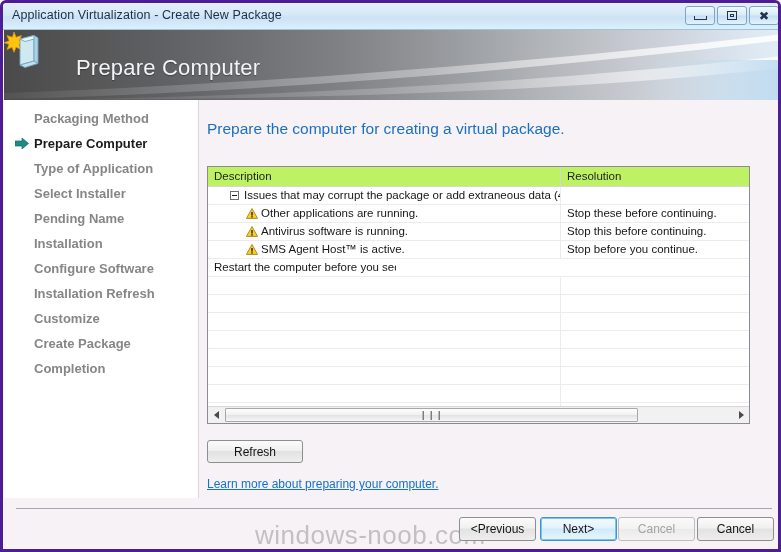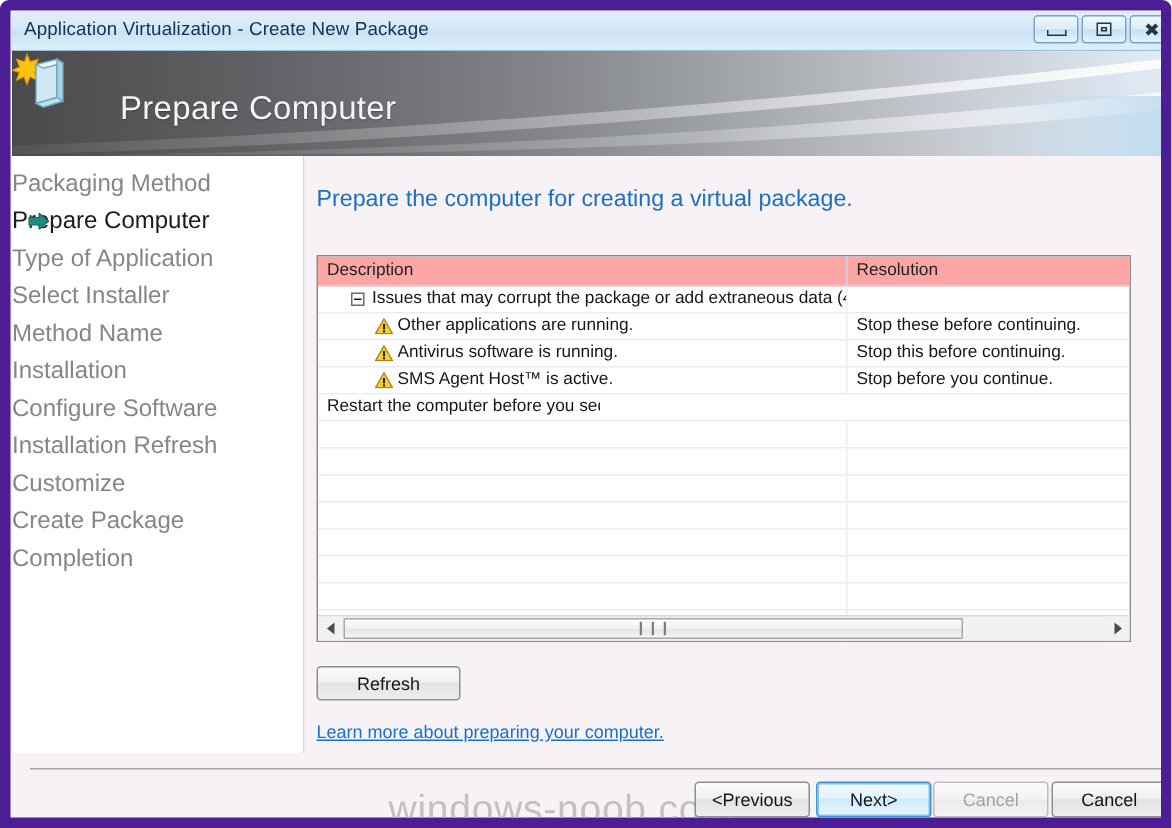--- a/index.html
+++ b/index.html
@@ -12,21 +12,21 @@
     -webkit-font-smoothing: antialiased;
   }
 
   #window {
     position: relative;
     width: 781px;
     height: 552px;
     box-sizing: border-box;
     overflow: hidden;
     background: #f7f2f6;
-    border: 7px solid #4c1d95;
+    border: 3px solid #4c1d95;
     border-top-left-radius: 6px;
     border-top-right-radius: 6px;
   }
 
   
   #titlebar {
     position: absolute;
     left: 0; top: 0;
     width: 781px;
     height: 27px;
@@ -130,23 +130,25 @@
     left: 1px; top: 97px;
     width: 194px;
     height: 398px;
     background: #ffffff;
     border-right: 1px solid #ded6dd;
   }
   .nav-item {
     position: relative;
     height: 25px;
     line-height: 25px;
-    font-size: 16px;
+    padding-left: 30px;
+    font-size: 13px;
     color: #868686;
     white-space: nowrap;
+    font-weight: bold;
   }
   .nav-item.active {
     color: #1b1b1b;
   }
   .nav-arrow {
     position: absolute;
     left: 11px;
     top: 7px;
     width: 14px;
     height: 11px;
@@ -181,21 +183,21 @@
     width: 543px;
     height: 258px;
     box-sizing: border-box;
     background: #ffffff;
     border: 1px solid #8d8a95;
     overflow: hidden;
   }
   #grid-head {
     display: flex;
     height: 19px;
-    background: #fca5a5;
+    background: #bef264;
     border-bottom: 1px solid #d8d4dc;
   }
   .grid-th {
     font-size: 11.5px;
     color: #1f1f1f;
     line-height: 19px;
     padding-left: 6px;
     box-sizing: border-box;
     white-space: nowrap;
   }
@@ -455,21 +457,21 @@
         </svg>
         <span>Prepare Computer</span>
       </div>
       <div class="nav-item">
         <span>Type of Application</span>
       </div>
       <div class="nav-item">
         <span>Select Installer</span>
       </div>
       <div class="nav-item">
-        <span>Method Name</span>
+        <span>Pending Name</span>
       </div>
       <div class="nav-item">
         <span>Installation</span>
       </div>
       <div class="nav-item">
         <span>Configure Software</span>
       </div>
       <div class="nav-item">
         <span>Installation Refresh</span>
       </div>

